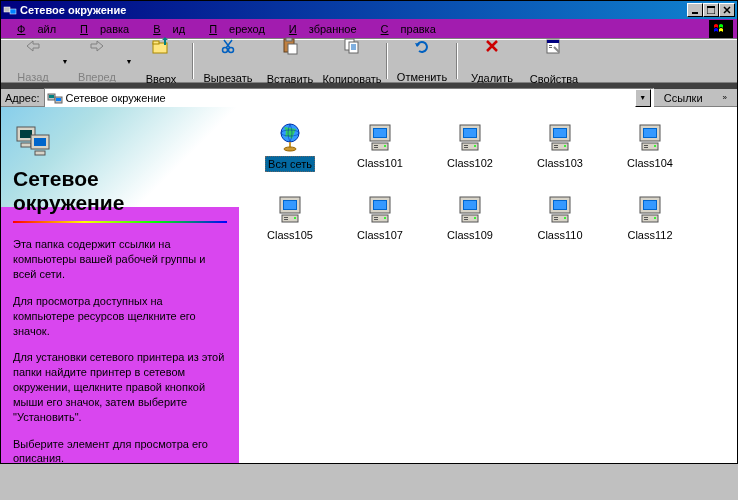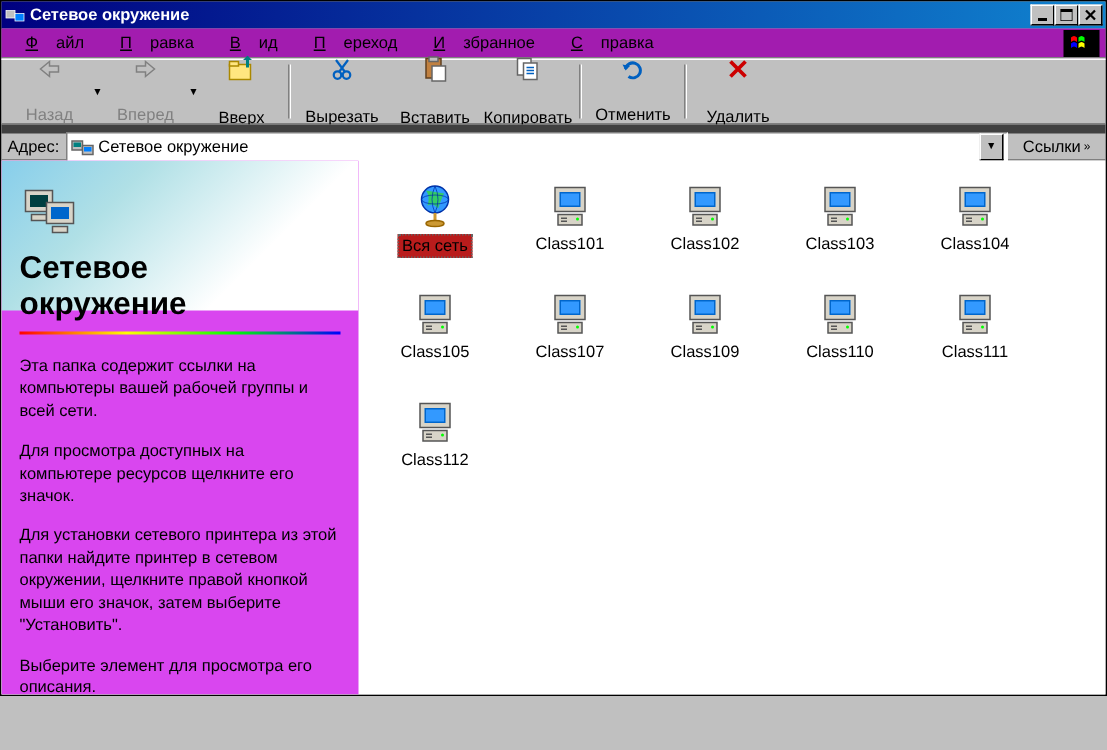--- a/index.html
+++ b/index.html
@@ -19,33 +19,33 @@
 .tool-btn.narrow { width: 56px; }
 .tool-btn.disabled { color: #808080; cursor: default; }
 .tool-btn .ic { width: 20px; height: 20px; display: flex; align-items: center; justify-content: center; }
 .tool-sep { width: 2px; height: 36px; border-left: 1px solid #808080; border-right: 1px solid #fff; margin: 0 3px; }
 .tool-drop { width: 8px; height: 40px; display: flex; align-items: center; justify-content: center; font-size: 7px; color: #000; }
 .addressbar { height: 24px; background: #c0c0c0; display: flex; align-items: center; padding: 2px 4px; border-top: 6px solid #404040; border-bottom: 1px solid #808080; gap: 4px; }
 .addressbar-label { font-size: 11px; }
 .addressbar-input { flex: 1; height: 20px; background: #fff; border: 1px solid; border-color: #808080 #fff #fff #808080; display: flex; align-items: center; padding: 0 2px; gap: 3px; }
 .addressbar-input .ic { width: 16px; height: 16px; }
 .addr-drop { width: 16px; height: 18px; background: #c0c0c0; border: 1px solid; border-color: #fff #000 #000 #fff; display: flex; align-items: center; justify-content: center; font-size: 7px; cursor: pointer; }
-.links-lbl { padding: 0 6px; font-size: 11px; display: flex; align-items: center; gap: 2px; cursor: pointer; }
+.links-lbl { padding: 0 6px; font-size: 11px; display: flex; align-items: center; gap: 20px; cursor: pointer; }
 .content { flex: 1; display: flex; background: #fff; overflow: hidden; }
 .sidepanel { width: 238px; background: #d946ef; padding: 12px 12px 0 12px; overflow: hidden; position: relative; }
 .side-bg { position: absolute; top: 0; left: 0; width: 238px; height: 100px; background: linear-gradient(135deg, #87ceeb 0%, #b0e0e6 30%, #fff 70%); }
 .side-icon { position: relative; width: 40px; height: 40px; margin-bottom: 8px; }
 .side-title { position: relative; font-family: Arial, sans-serif; font-size: 21px; font-weight: bold; color: #000; line-height: 1.15; margin-bottom: 6px; }
 .side-rule { height: 2px; background: linear-gradient(to right, #ff0000, #ffff00, #00ff00, #0000ff); margin-bottom: 14px; }
 .side-text { font-size: 11px; color: #000; line-height: 1.35; margin-bottom: 12px; }
 .iconpane { flex: 1; padding: 10px 6px; display: flex; flex-wrap: wrap; align-content: flex-start; gap: 0; }
 .fileicon { width: 90px; height: 72px; display: flex; flex-direction: column; align-items: center; justify-content: flex-start; text-align: center; cursor: pointer; padding-top: 4px; }
 .fileicon .img { width: 32px; height: 32px; margin-bottom: 3px; display: flex; align-items: center; justify-content: center; }
 .fileicon .lbl { font-size: 11px; padding: 1px 2px; max-width: 84px; word-wrap: break-word; line-height: 1.1; }
-.fileicon.selected .lbl { border: 1px dotted #666; background: #b91c1c; }
+.fileicon.selected .lbl { border: 1px dotted #666; background: #0369a1; }
 </style>
 </head>
 <body>
 
 <div class="window">
   <div class="titlebar">
     <span class="titlebar-icon">
       <svg width="14" height="14" viewBox="0 0 14 14">
           <rect x="1" y="4" width="6" height="5" fill="#c0c0c0" stroke="#fff" stroke-width="0.5"></rect>
           <rect x="7" y="6" width="6" height="5" fill="#0080ff" stroke="#fff" stroke-width="0.5"></rect>
@@ -163,20 +163,32 @@
     </div>
     <div class="tool-sep"></div>
     <div class="tool-btn">
       <span class="ic">
           <svg width="16" height="16">
             <path d="M3 3 L13 13 M13 3 L3 13" stroke="#cc0000" stroke-width="2.5"></path>
           </svg>
         </span>
       <span>Удалить</span>
     </div>
+    <div class="tool-btn">
+      <span class="ic">
+          <svg width="18" height="18">
+            <rect x="2" y="3" width="12" height="13" fill="#fff" stroke="#666"></rect>
+            <rect x="2" y="3" width="12" height="3" fill="#000080"></rect>
+            <path d="M9 10 L14 15" stroke="#888" stroke-width="2"></path>
+            <rect x="4" y="8" width="3" height="1" fill="#666"></rect>
+            <rect x="4" y="10" width="3" height="1" fill="#666"></rect>
+          </svg>
+        </span>
+      <span>Свойства</span>
+    </div>
   </div>
 
   <div class="addressbar">
     <span class="addressbar-label">Адрес:</span>
     <div class="addressbar-input">
       <span class="ic"><svg width="16" height="16">
             <rect x="1" y="4" width="7" height="6" fill="#c0c0c0" stroke="#666"></rect>
             <rect x="2" y="5" width="5" height="3" fill="#008080"></rect>
             <rect x="8" y="7" width="7" height="6" fill="#c0c0c0" stroke="#666"></rect>
             <rect x="9" y="8" width="5" height="3" fill="#0080ff"></rect>
@@ -345,31 +357,17 @@
             <svg width="32" height="32" viewBox="0 0 32 32">
               <rect x="6" y="4" width="20" height="16" fill="#d8d4c8" stroke="#555"></rect>
               <rect x="9" y="7" width="14" height="10" fill="#0066cc"></rect>
               <rect x="10" y="8" width="12" height="8" fill="#3399ff"></rect>
               <rect x="8" y="22" width="16" height="7" fill="#d8d4c8" stroke="#555"></rect>
               <rect x="10" y="24" width="4" height="1" fill="#555"></rect>
               <rect x="10" y="26" width="4" height="1" fill="#555"></rect>
               <circle cx="21" cy="25" r="1" fill="#0f0"></circle>
             </svg>
           </div>
-          <div class="lbl">Class111</div>
-        </div>
-        <div class="fileicon">
-          <div class="img">
-            <svg width="32" height="32" viewBox="0 0 32 32">
-              <rect x="6" y="4" width="20" height="16" fill="#d8d4c8" stroke="#555"></rect>
-              <rect x="9" y="7" width="14" height="10" fill="#0066cc"></rect>
-              <rect x="10" y="8" width="12" height="8" fill="#3399ff"></rect>
-              <rect x="8" y="22" width="16" height="7" fill="#d8d4c8" stroke="#555"></rect>
-              <rect x="10" y="24" width="4" height="1" fill="#555"></rect>
-              <rect x="10" y="26" width="4" height="1" fill="#555"></rect>
-              <circle cx="21" cy="25" r="1" fill="#0f0"></circle>
-            </svg>
-          </div>
           <div class="lbl">Class112</div>
         </div>
       </div>
   </div>
 </div>
 
 </body></html>

